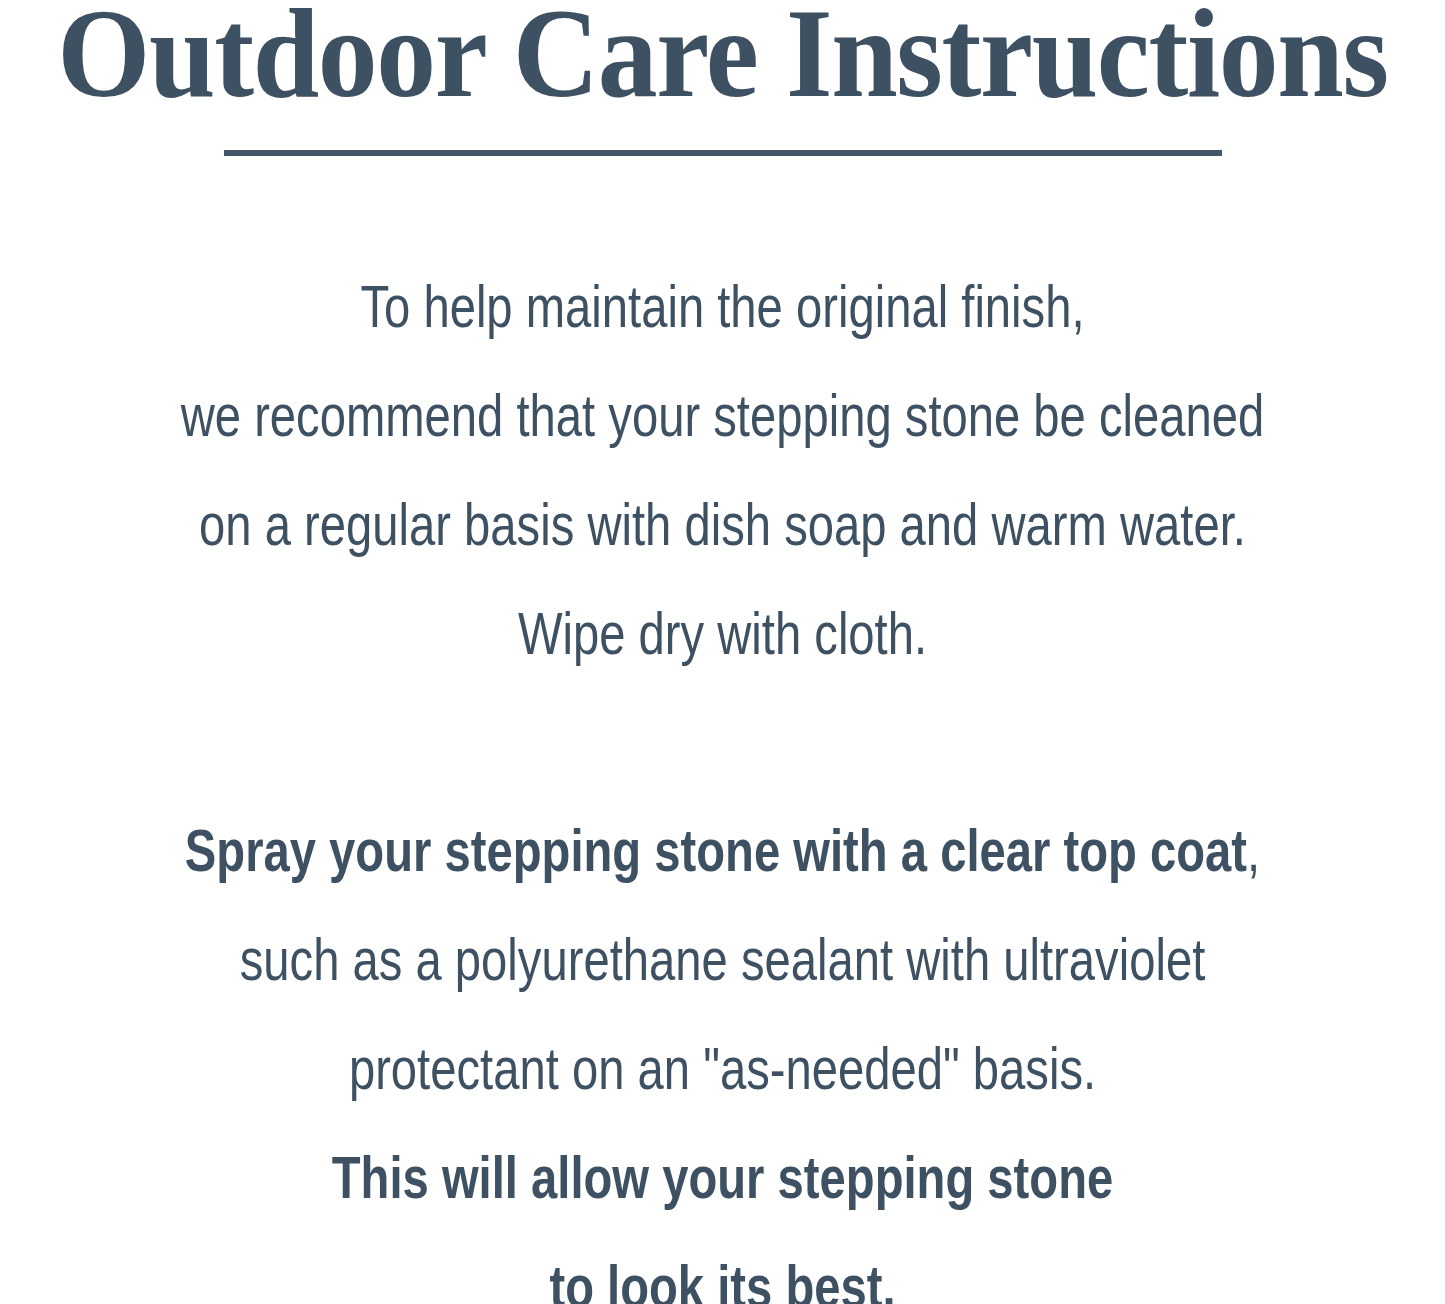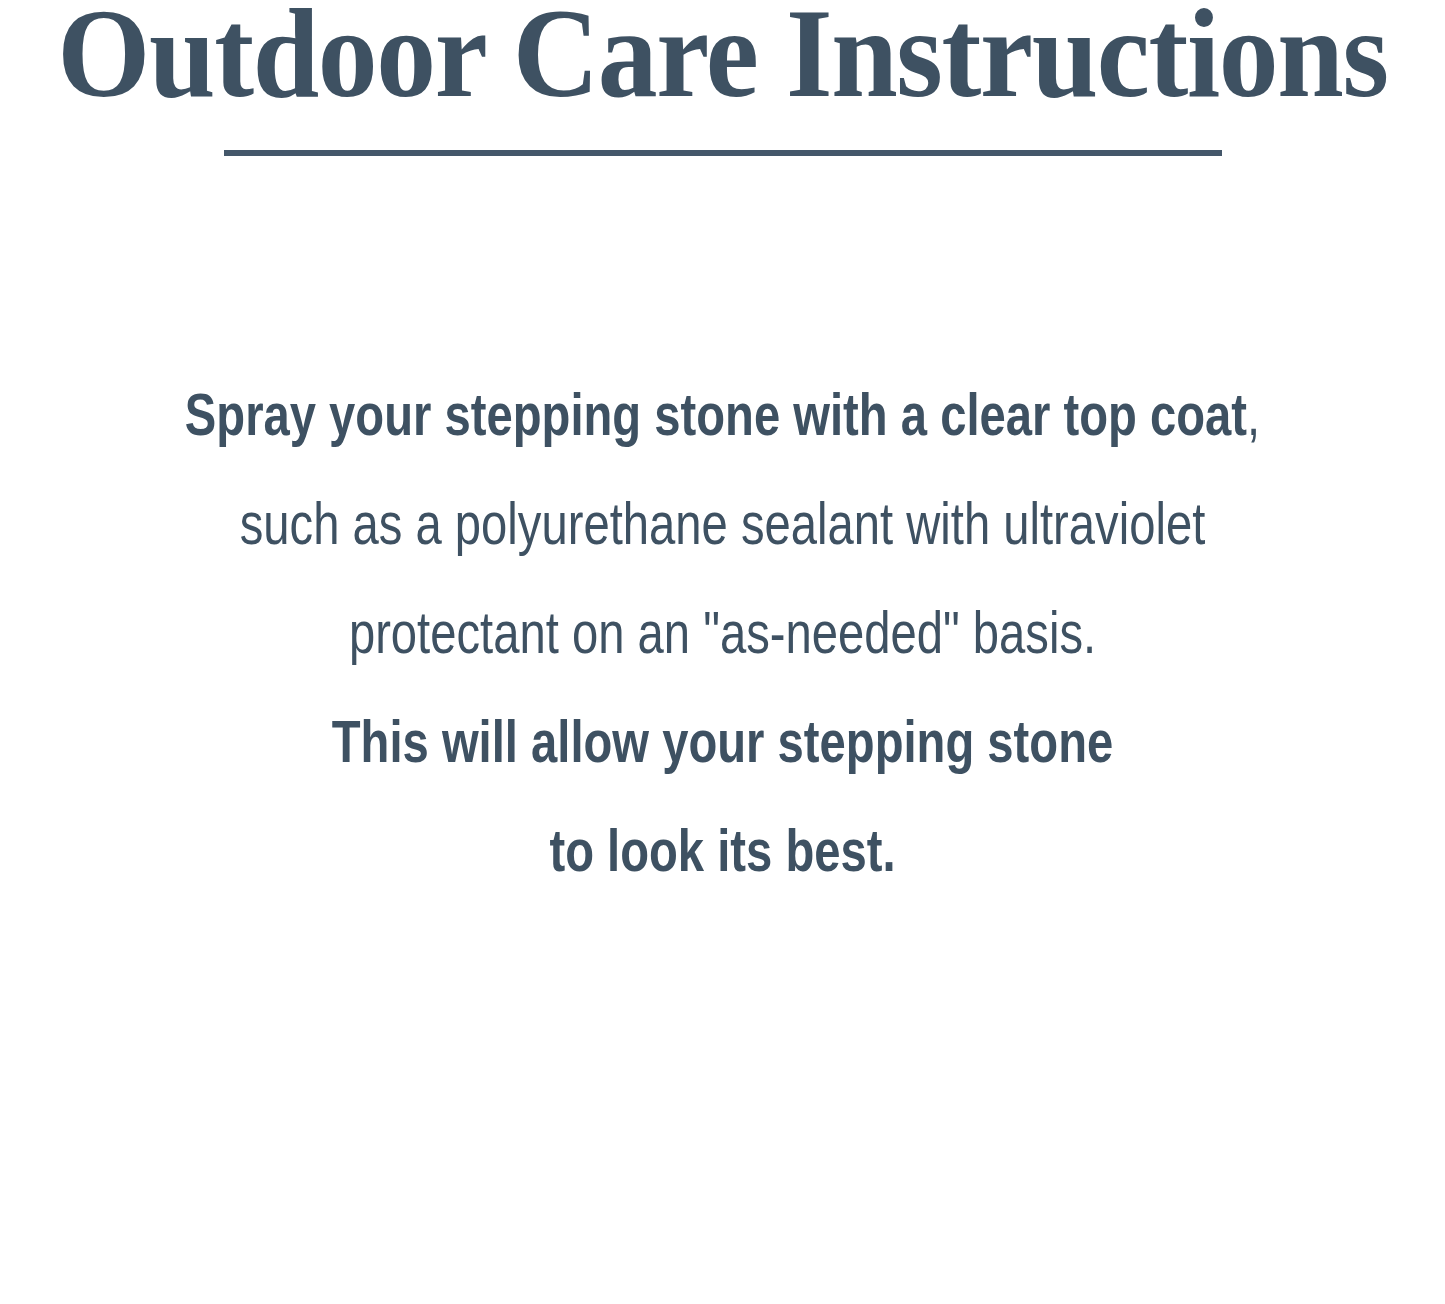--- a/index.html
+++ b/index.html
@@ -101,20 +101,26 @@
   <div class="title-block">
     <span class="page-title">Outdoor Care Instructions</span>
   </div>
 
   <div class="divider-wrap">
     <div class="divider"></div>
   </div>
 
   <div class="body-block">
 
+    <p class="para">
+      <span class="ln">To help maintain the original finish,</span>
+      <span class="ln">we recommend that your stepping stone be cleaned</span>
+      <span class="ln">on a regular basis with dish soap and warm water.</span>
+      <span class="ln">Wipe dry with cloth.</span>
+    </p>
 
     <div class="para-gap"></div>
 
     <p class="para">
       <span class="ln b"><span>Spray your stepping stone with a clear top coat</span><span class="lite">,</span></span>
       <span class="ln">such as a polyurethane sealant with ultraviolet</span>
       <span class="ln">protectant on an "as-needed" basis.</span>
       <span class="ln b">This will allow your stepping stone</span>
       <span class="ln b">to look its best.</span>
     </p>

